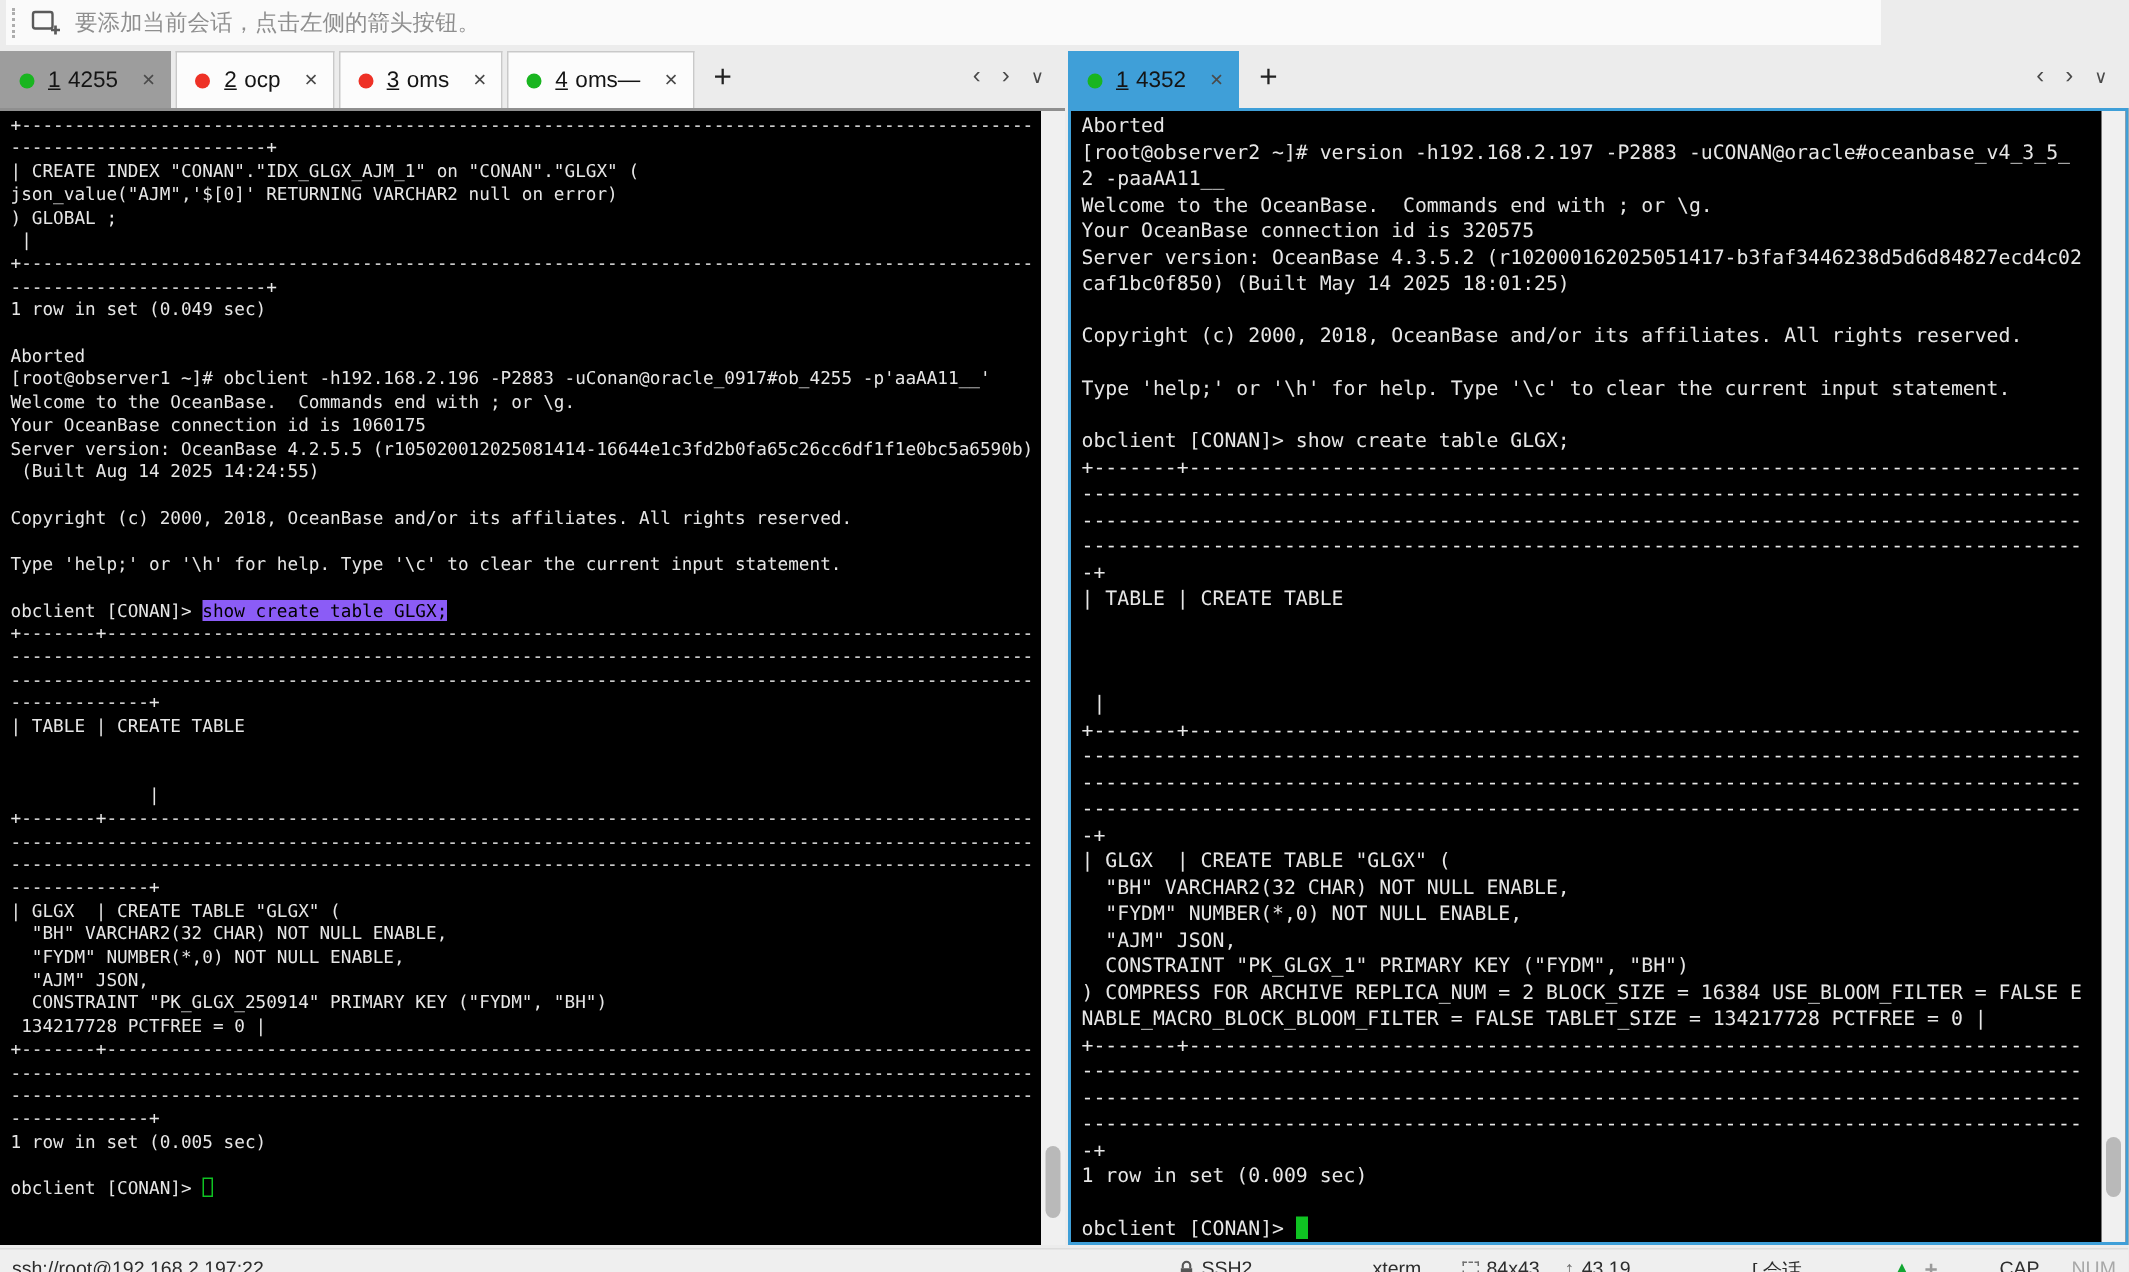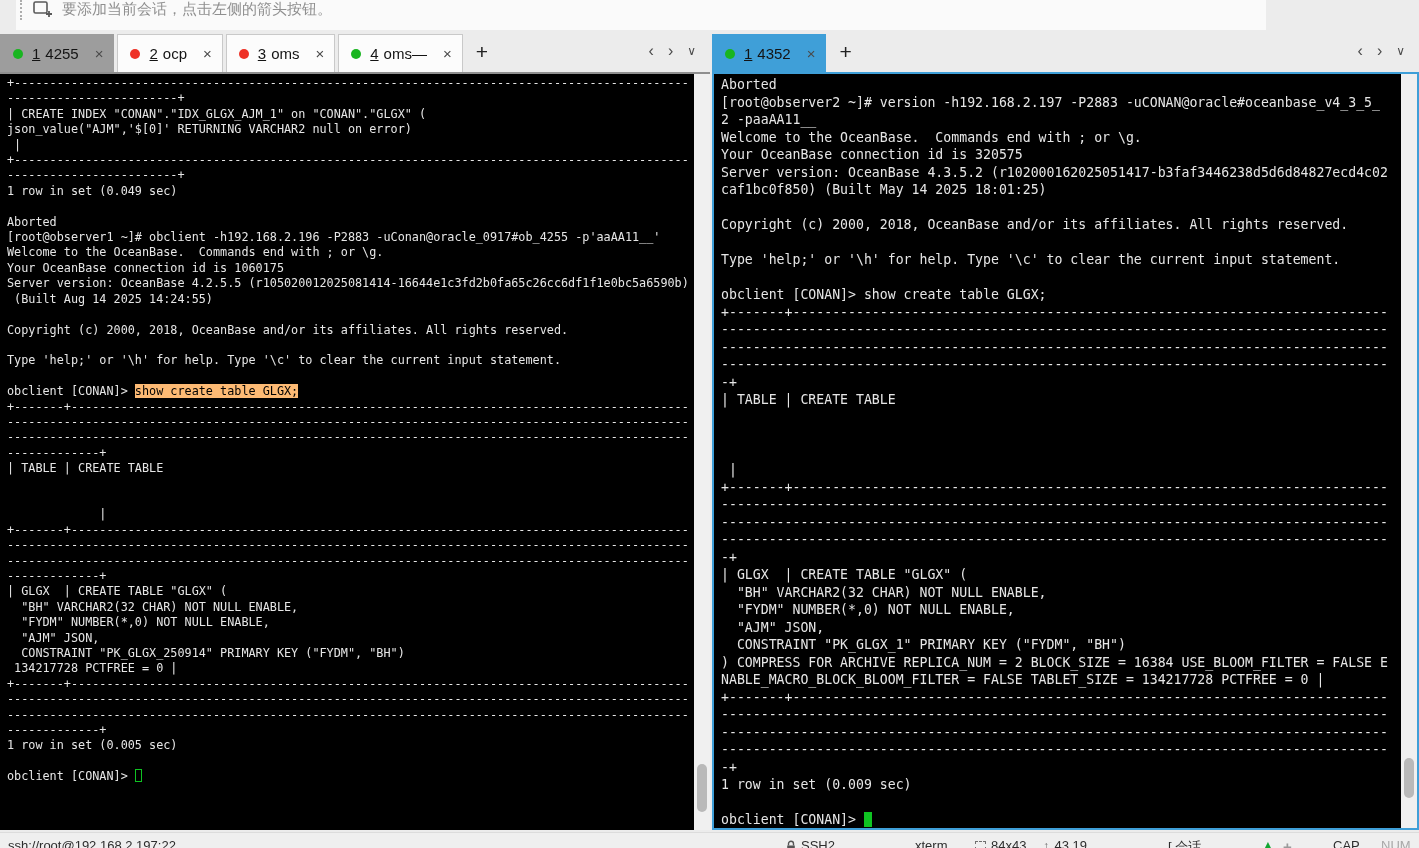--- a/index.html
+++ b/index.html
@@ -1,21 +1,21 @@
 <!DOCTYPE html>
 <html style="--accent: #3f9fd8; --tab-gray: #9d9d9d; --green: #0fc322;"><head>
 <meta charset="utf-8">
 <style>
   * { box-sizing: border-box; }
   html,body { margin:0; padding:0; width:1419px; height:848px; overflow:hidden;
     background:#ececec; font-family:"Liberation Sans",sans-serif; position:relative; }
 
   
-  .toolbar { position:absolute; left:16px; top:0; width:1250px; height:30px;
-    background:#fafafa; display:flex; }
+  .toolbar { position:absolute; left:4px; top:0; width:1250px; height:30px;
+    background:#fafafa; display:flex; align-items:center; }
   .grip { width:4px; height:20px; border-left:2px dotted #adadad; margin:0 8px 0 4px; }
   .tb-icon { width:22px; height:18px; margin-right:8px; }
   .tb-hint { color:#8f8f8f; font-size:15px; }
 
   
   .tabsrow { position:absolute; left:0; top:30px; width:1419px; height:42px; background:#ececec; }
   .pane-tabs { position:absolute; top:0; height:42px; display:flex; align-items:flex-end; }
   .pane-tabs.left  { left:0;    width:710px; }
   .pane-tabs.right { left:712px; width:707px; }
   .tab { height:38px; display:flex; align-items:center; padding:0 10px 0 12px;
@@ -36,21 +36,21 @@
   .termblock { position:absolute; top:72px; background:#000; }
   .termblock.left { left:0; width:710px; height:758px; border-top:2px solid #8f8f8f; }
   .termblock.right { left:712px; width:707px; height:758px; border:2px solid var(--accent); }
   .term { position:absolute; top:0; bottom:0; left:0; overflow:hidden;
     background:#000; padding:2px 0 0 7px; }
   .termblock.left  .term { right:16px; }
   .termblock.right .term { right:16px; }
   .tline { white-space:pre; color:#e6e6e6; }
   .termblock.left  .tline { font:11.8px/15.42px "DejaVu Sans Mono",monospace; height:15.42px; }
   .termblock.right .tline { font:13.2px/17.5px  "DejaVu Sans Mono",monospace; height:17.5px; }
-  .sel { background:#fdba74; color:#000; }
+  .sel { background:#8b5cf6; color:#000; }
   .cur-outline { display:inline-block; width:7px; height:13px;
     border:1px solid var(--green); vertical-align:-2px; }
   .cur-block { display:inline-block; width:8px; height:15px;
     background:var(--green); vertical-align:-3px; }
 
   .vscroll { position:absolute; top:0; right:0; bottom:0; width:16px; background:#f0f0f0; }
   .vthumb { position:absolute; left:3px; width:10px; border-radius:5px; background:#b9b9b9; }
   .vscroll.l .vthumb { top:690px; height:48px; }
   .vscroll.r .vthumb { top:684px; height:40px; }
 
@@ -127,20 +127,21 @@
     </div>
   </div>
 </div>
 
 <div class="termblock left">
   <div class="term" id="term-left">
       <div class="tline">+-----------------------------------------------------------------------------------------------</div>
       <div class="tline">------------------------+</div>
       <div class="tline">| CREATE INDEX "CONAN"."IDX_GLGX_AJM_1" on "CONAN"."GLGX" (</div>
       <div class="tline">json_value("AJM",'$[0]' RETURNING VARCHAR2 null on error)</div>
+      <div class="tline">) GLOBAL ;</div>
       <div class="tline"> |</div>
       <div class="tline">+-----------------------------------------------------------------------------------------------</div>
       <div class="tline">------------------------+</div>
       <div class="tline">1 row in set (0.049 sec)</div>
       <div class="tline"></div>
       <div class="tline">Aborted</div>
       <div class="tline">[root@observer1 ~]# obclient -h192.168.2.196 -P2883 -uConan@oracle_0917#ob_4255 -p'aaAA11__'</div>
       <div class="tline">Welcome to the OceanBase.  Commands end with ; or \g.</div>
       <div class="tline">Your OceanBase connection id is 1060175</div>
       <div class="tline">Server version: OceanBase 4.2.5.5 (r105020012025081414-16644e1c3fd2b0fa65c26cc6df1f1e0bc5a6590b)</div>

